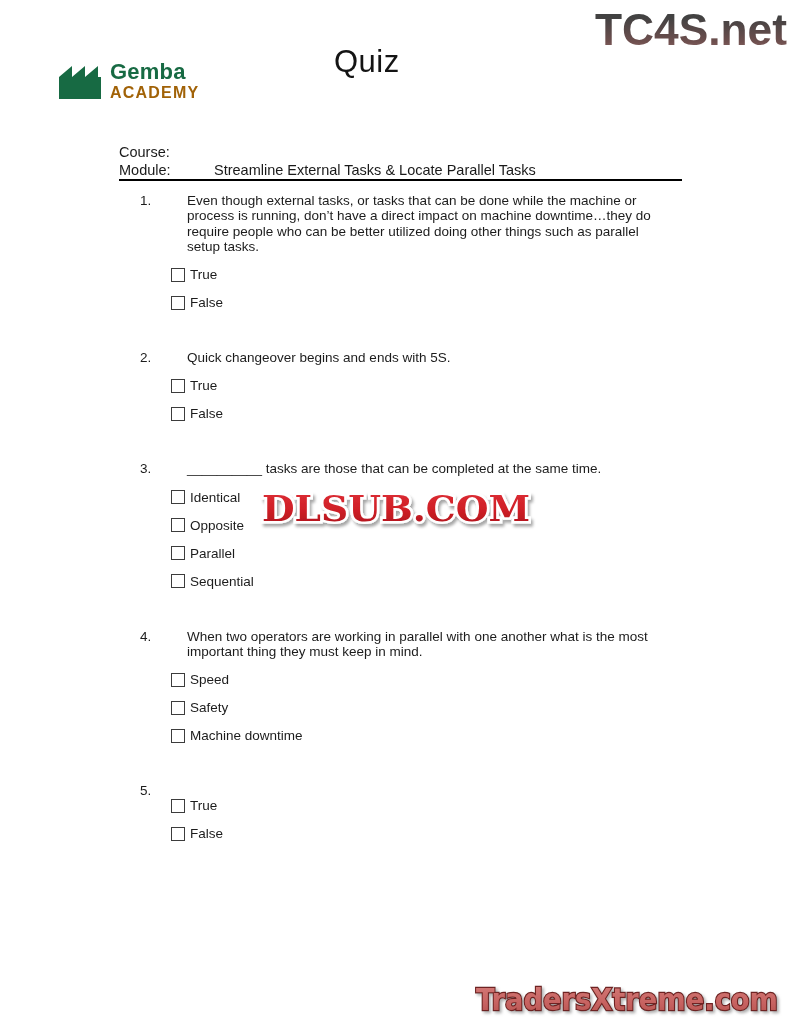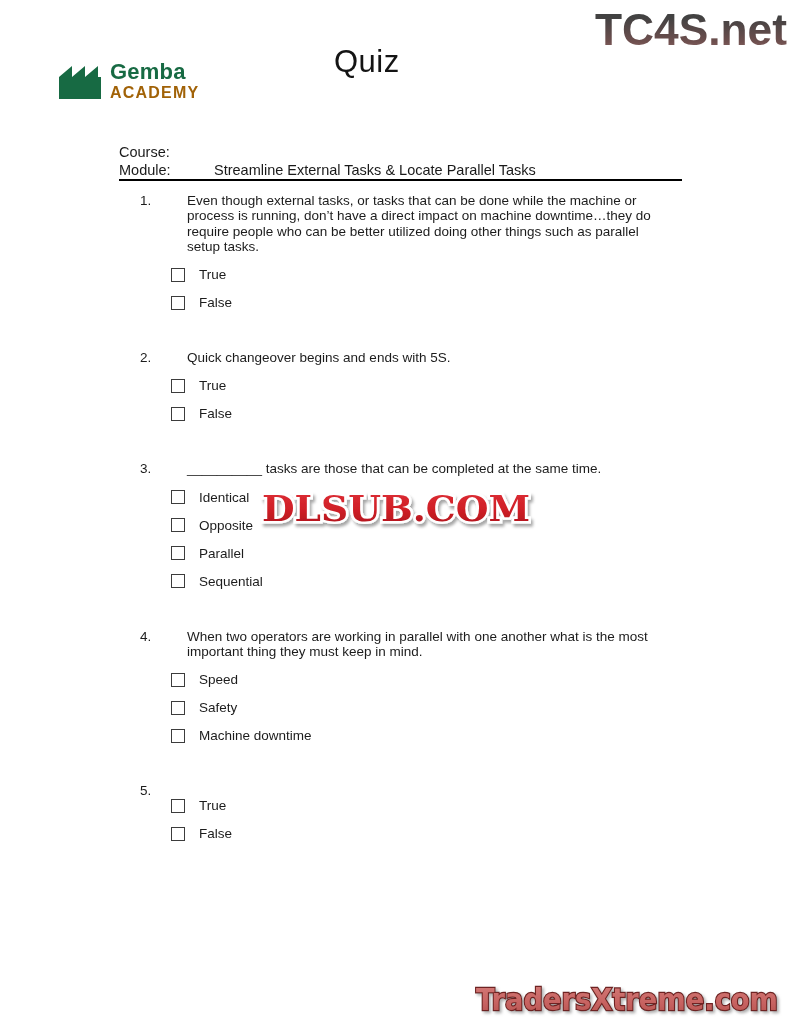--- a/index.html
+++ b/index.html
@@ -70,21 +70,21 @@
   .question { display: flex; margin-bottom: 40px; }
   .q-num {
     margin-left: 27px;
     width: 23px;
     flex-shrink: 0;
     font-size: 13.5px;
     line-height: 15.3px;
   }
   .q-body { width: 500px; }
   .q-text { font-size: 13.5px; line-height: 15.3px; color: #1c1c1c; margin-left: 24px; }
-  .option { display: flex; align-items: center; gap: 14px; margin-top: 13px; height: 15px; padding-left: 8px; }
+  .option { display: flex; align-items: center; gap: 5px; margin-top: 13px; height: 15px; padding-left: 8px; }
   .option:first-of-type { margin-top: 15px; }
   .checkbox {
     width: 12px;
     height: 12px;
     border: 1.5px solid #3c3c3c;
     background: #fff;
     flex-shrink: 0;
     cursor: pointer;
   }
   .option-label { font-size: 13.5px; color: #1c1c1c; }

